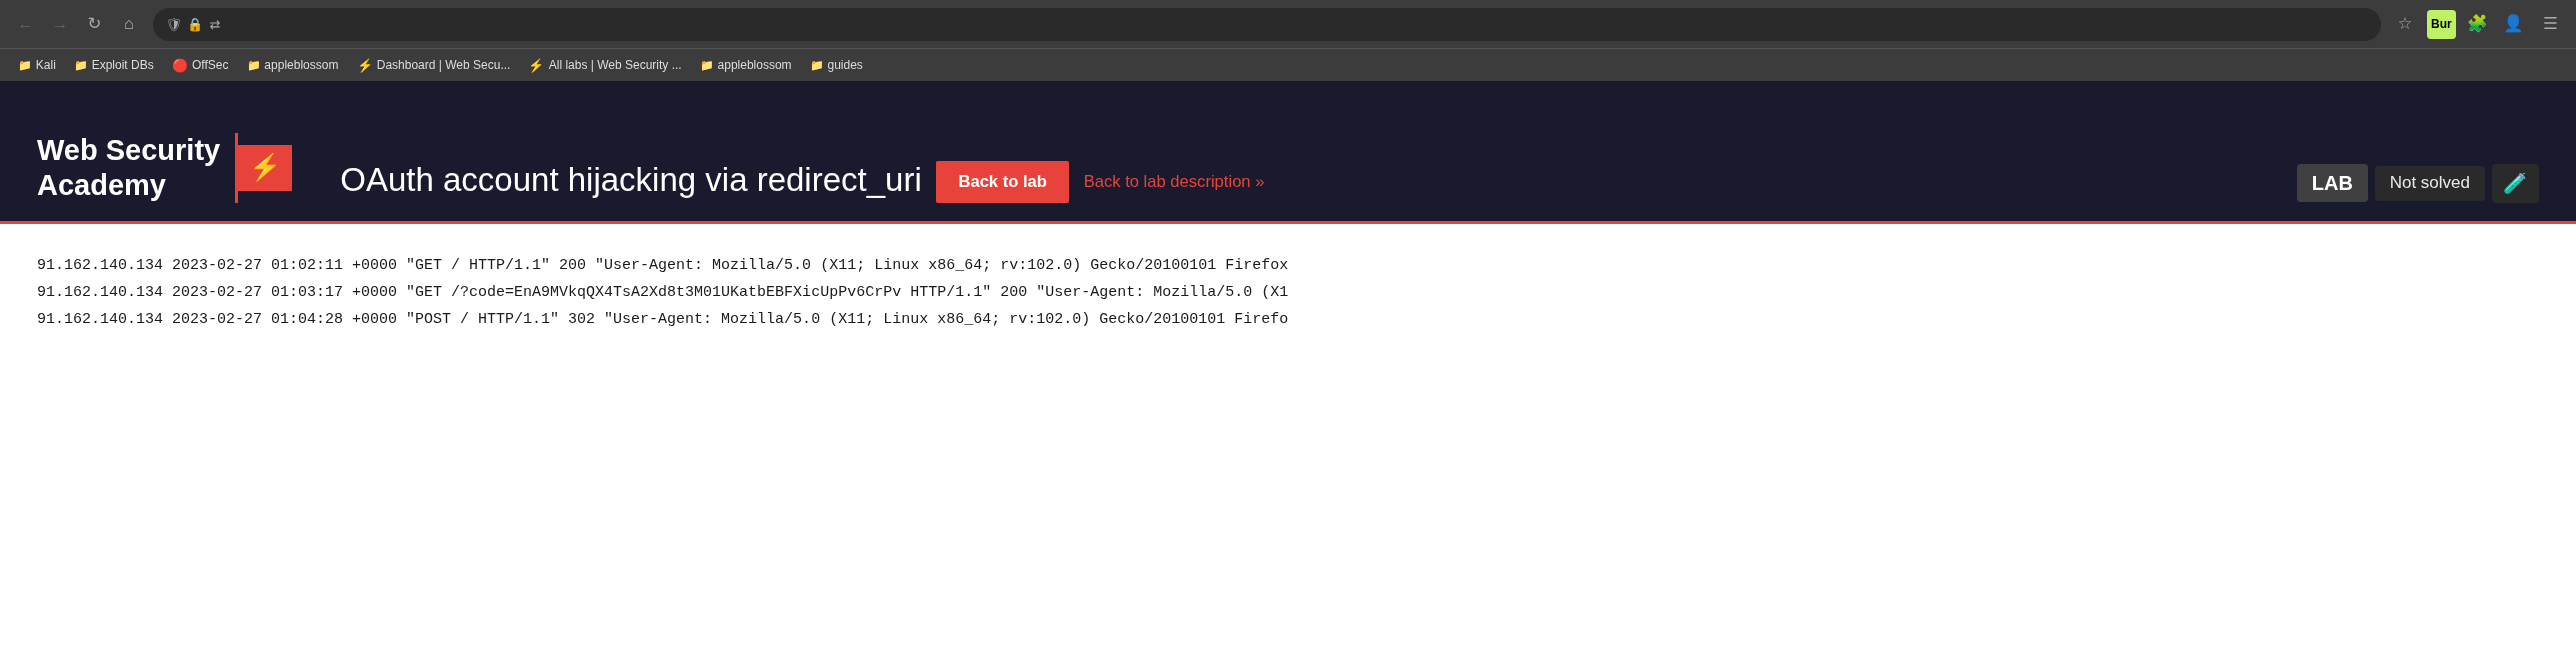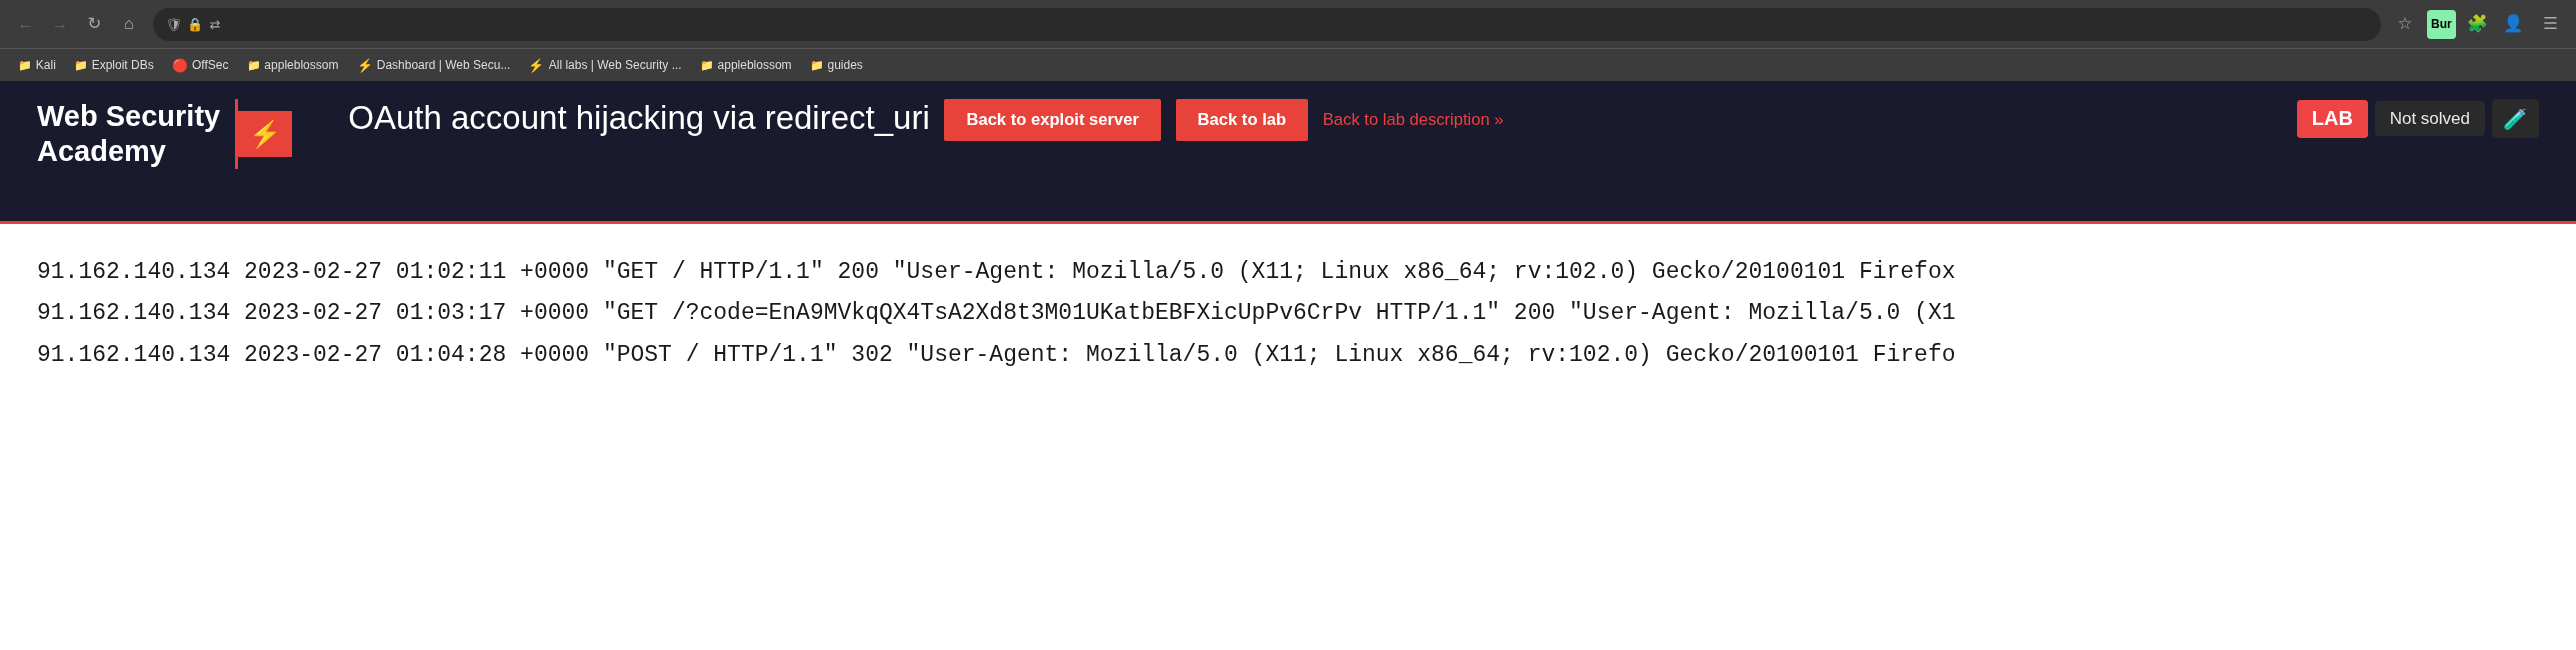--- a/index.html
+++ b/index.html
@@ -76,21 +76,21 @@
     .browser-action-icons span {
       width: 29px;
       height: 29px;
       display: flex;
       align-items: center;
       justify-content: center;
       border-radius: 3.7px;
       cursor: pointer;
     }
     .burp-icon {
-      background: #86efac;
+      background: #bef264;
       border-radius: 3.7px;
       color: #000;
       font-weight: bold;
       font-size: 12px;
       padding: 1.8px 5.5px;
     }
 
     
     .bookmarks-bar {
       background: #3c3c3c;
@@ -114,22 +114,22 @@
     }
     .bookmark-icon { font-size: 11px; }
     .bookmark-icon-red { color: #e8433a; font-size: 13px; }
     .bookmark-icon-orange { color: #f97316; font-size: 13px; }
 
     
     .page-header {
       background: #1a1a2e;
       padding: 18.4px 37px;
       display: flex;
-      align-items: flex-start;
-      gap: 28px;
+      align-items: flex-end;
+      gap: 20px;
       min-height: 143px;
       border-bottom: 3.7px solid #e8433a;
     }
 
     .logo-area {
       display: flex;
       align-items: center;
       gap: 0;
       flex-shrink: 0;
     }
@@ -186,21 +186,21 @@
     }
 
     .lab-status {
       display: flex;
       align-items: center;
       gap: 7.4px;
       margin-left: auto;
       flex-shrink: 0;
     }
     .lab-badge {
-      background: #ef4444;
+      background: #404040;
       color: white;
       font-size: 20px;
       font-weight: bold;
       padding: 7.4px 14.7px;
       border-radius: 3.7px;
     }
     .not-solved-text {
       color: #e8e8e8;
       font-size: 17px;
       background: #2a2a2a;
@@ -212,21 +212,21 @@
       padding: 7.4px 11px;
       border-radius: 3.7px;
       font-size: 20px;
     }
 
     
     .log-content {
       background: #ffffff;
       padding: 28px 37px;
       font-family: 'Courier New', Courier, monospace;
-      font-size: 23px;
+      font-size: 15px;
       line-height: 1.8;
       color: #1a1a1a;
     }
     .log-line {
       white-space: nowrap;
       overflow: hidden;
     }
   </style>
 </head>
 <body>
@@ -299,21 +299,20 @@
     <div class="logo-text">
       <span>Web Security</span>
       <span>Academy</span>
     </div>
     <div class="logo-lightning">⚡</div>
   </div>
 
   <div class="header-content">
     <h1 class="lab-title">OAuth account hijacking via redirect_uri</h1>
     <div class="header-buttons">
-      <button class="btn-orange">Back to exploit server</button>
       <button class="btn-orange">Back to lab</button>
       <a class="btn-back-lab-desc">Back to lab description »</a>
     </div>
   </div>
 
   <div class="lab-status">
     <span class="lab-badge">LAB</span>
     <span class="not-solved-text">Not solved</span>
     <span class="flask-icon">🧪</span>
   </div>

